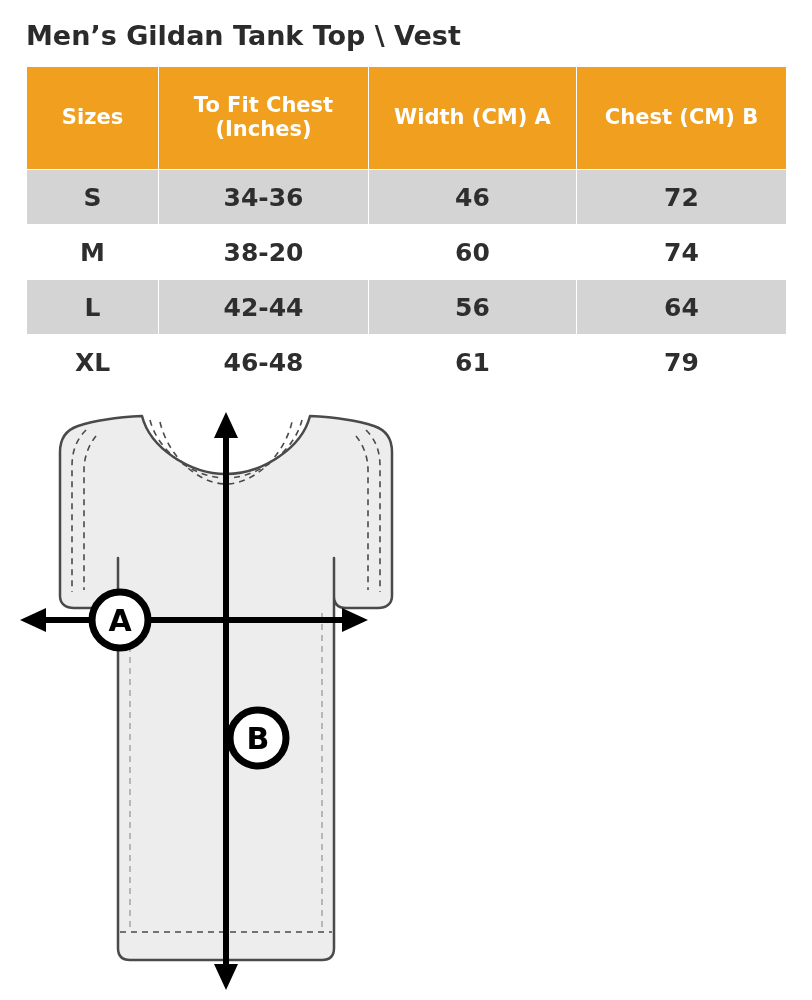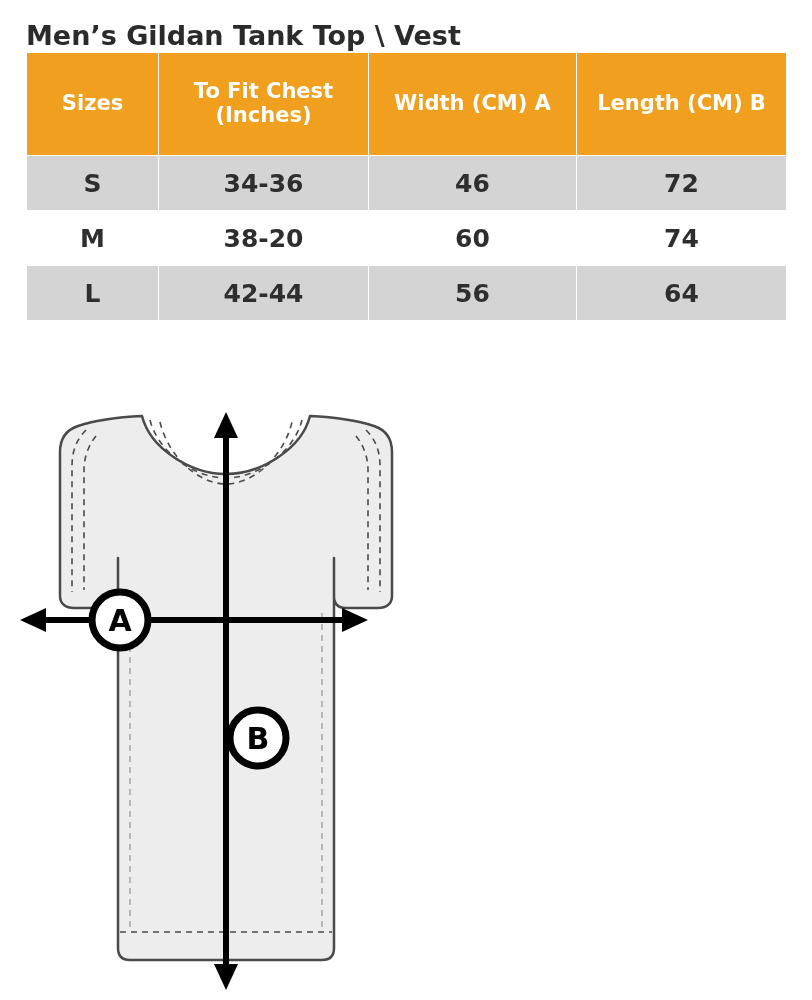--- a/index.html
+++ b/index.html
@@ -31,21 +31,21 @@
     font-size: 27px;
     font-weight: bold;
     color: #2b2b2b;
     letter-spacing: 0px;
     white-space: nowrap;
   }
 
   .size-table {
     position: absolute;
     left: 26px;
-    top: 52px;
+    top: 66px;
     width: 760px;
     border-collapse: collapse;
     table-layout: fixed;
   }
 
   .size-table th {
     background: #f0a01e;
     color: #ffffff;
     font-size: 21px;
     font-weight: bold;
@@ -104,41 +104,47 @@
       <col class="col-size">
       <col class="col-chest">
       <col class="col-width">
       <col class="col-length">
     </colgroup>
     <thead>
       <tr>
         <th>Sizes</th>
         <th>To Fit Chest (Inches)</th>
         <th>Width (CM) A</th>
-        <th>Length  (CM) B</th>
+        <th>Chest  (CM) B</th>
       </tr>
     </thead>
     <tbody>
       <tr>
         <td>S</td>
         <td>34-36</td>
         <td>46</td>
         <td>72</td>
       </tr>
       <tr>
         <td>M</td>
         <td>38-20</td>
         <td>60</td>
         <td>74</td>
       </tr>
       <tr>
         <td>L</td>
         <td>42-44</td>
         <td>56</td>
         <td>64</td>
+      </tr>
+      <tr>
+        <td>XL</td>
+        <td>46-48</td>
+        <td>61</td>
+        <td>79</td>
       </tr>
     </tbody>
   </table>
 
   <div class="figure">
     <svg width="812" height="592" viewBox="0 0 812 592" xmlns="http://www.w3.org/2000/svg">
 
       <g>
         <path d="M 78 18
                  C 96 12, 120 9, 142 8

